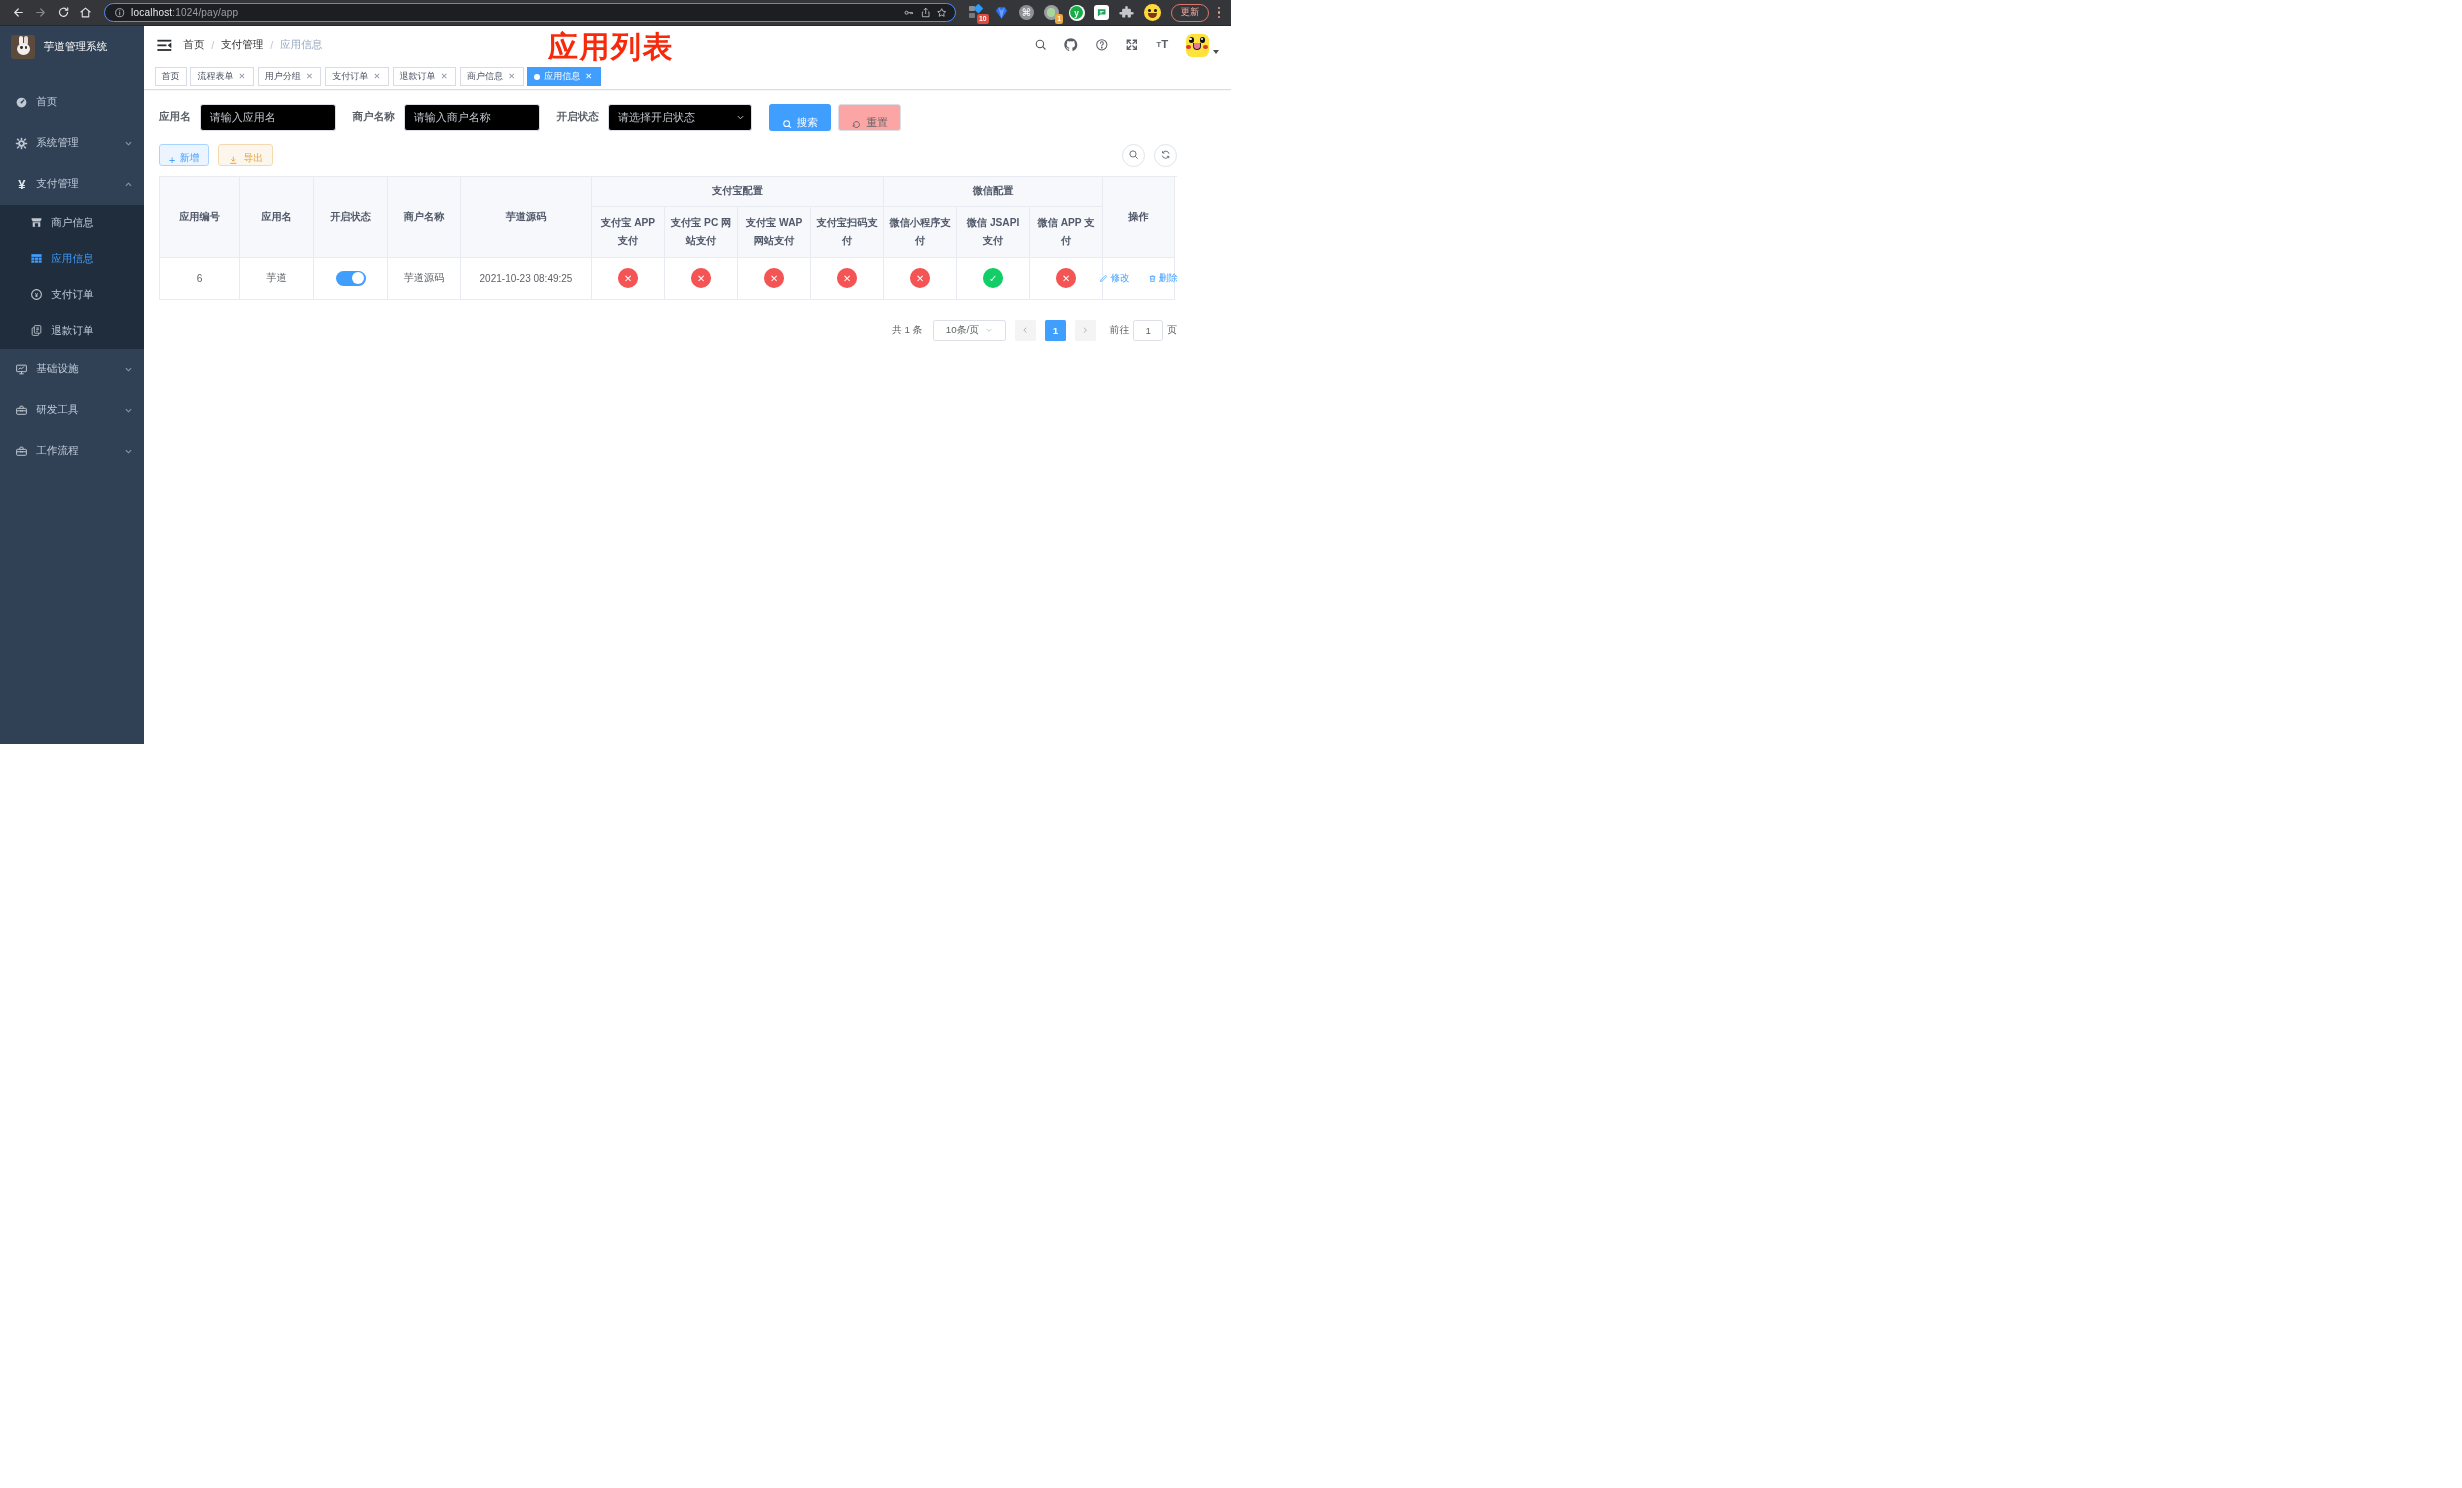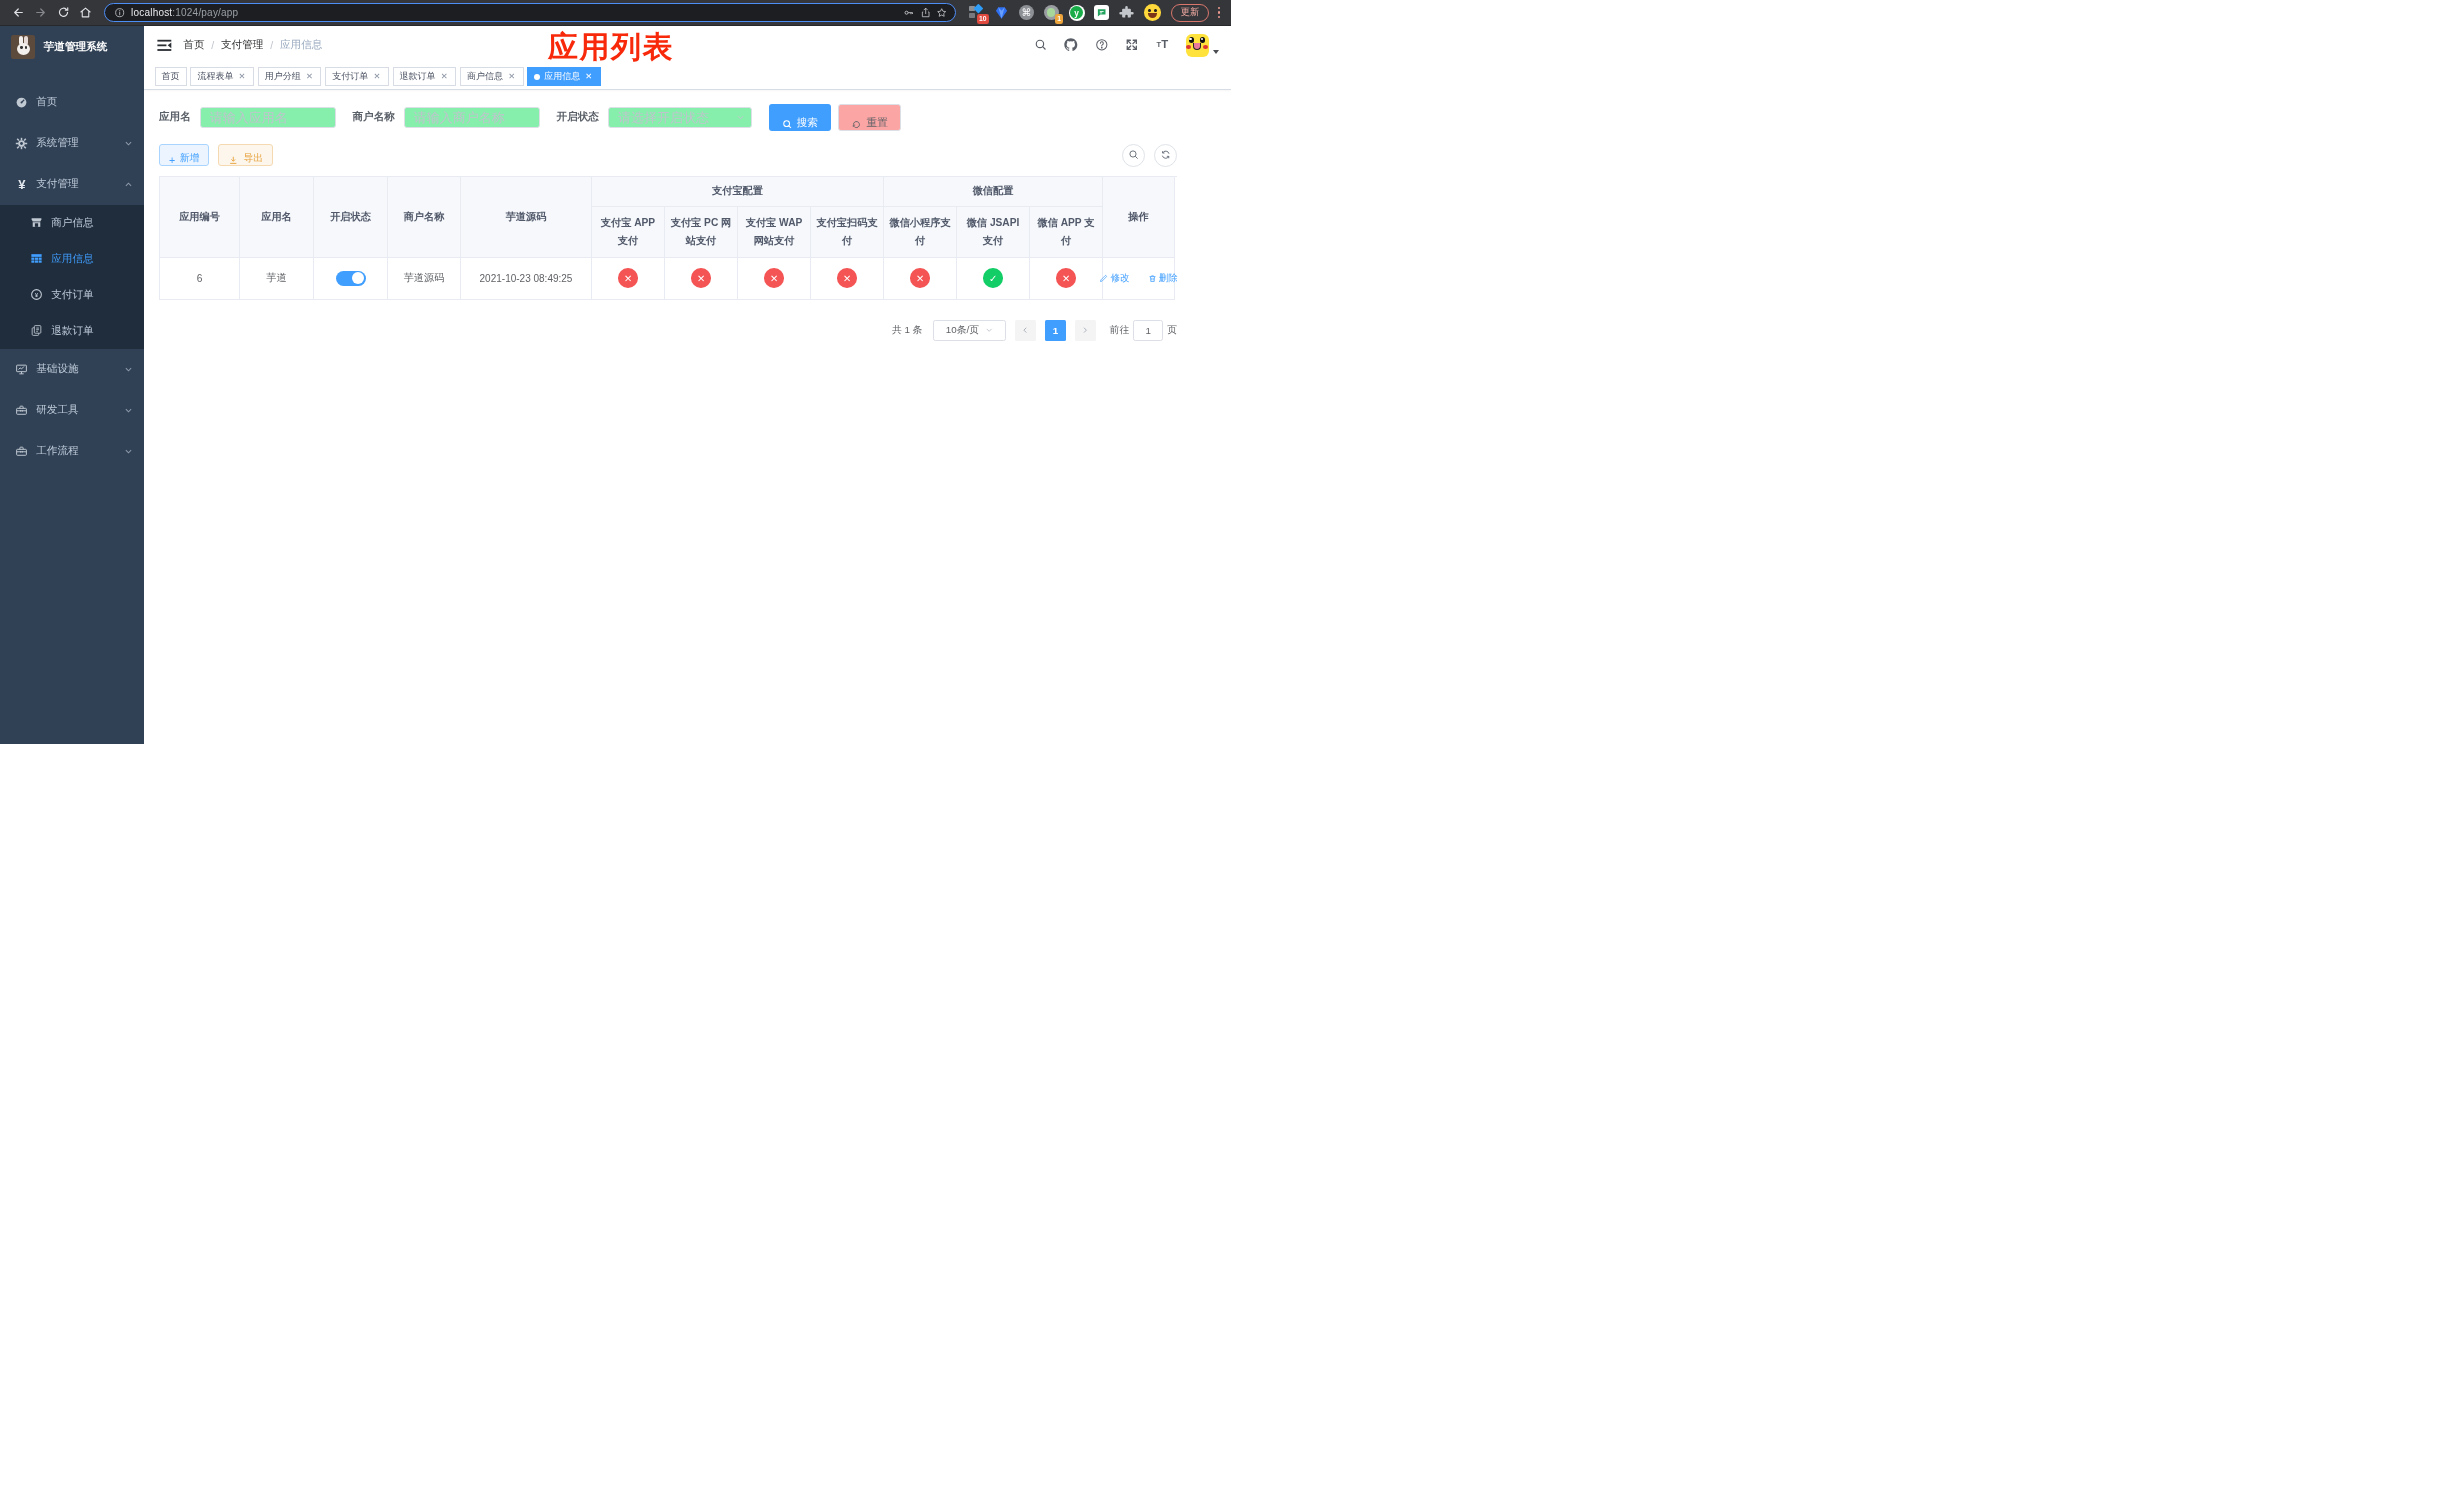--- a/index.html
+++ b/index.html
@@ -54,21 +54,21 @@
   .app{display:flex;height:718px}
   .sidebar{width:144px;background:#304156;color:#bfcbd9;flex-shrink:0;font-size:10.6px}
   .logo-row{height:42px;display:flex;align-items:center;padding-left:11.4px;gap:8.3px;cursor:pointer}
   .logo-img{width:24px;height:24px;border-radius:2.3px;background:#5c4a3d;position:relative;
     overflow:hidden;flex-shrink:0}
   .rb-head{position:absolute;left:6px;top:7.6px;width:13px;height:12px;background:#f2efec;border-radius:50%}
   .rb-ear1{position:absolute;left:7.6px;top:0.8px;width:3.8px;height:9px;background:#f2efec;border-radius:2.3px}
   .rb-ear2{position:absolute;left:13px;top:0.8px;width:3.8px;height:9px;background:#e8dcd8;border-radius:2.3px}
   .rb-eye1{position:absolute;left:9px;top:11.4px;width:2.3px;height:2.3px;background:#333;border-radius:50%}
   .rb-eye2{position:absolute;left:13.6px;top:11.4px;width:2.3px;height:2.3px;background:#333;border-radius:50%}
-  .logo-title{color:#fff;font-weight:bold;font-size:10.6px;white-space:nowrap}
+  .logo-title{color:#fff;font-weight:normal;font-size:10.6px;white-space:nowrap}
   .menu{margin-top:13.6px}
   .menu-item{height:41px;display:flex;align-items:center;padding:0 10.6px 0 15px;cursor:pointer;
     white-space:nowrap}
   .menu-item .mi{width:13.6px;height:13.6px;margin-right:7.6px;color:#c0c8d2;flex-shrink:0;
     display:flex;align-items:center;justify-content:center;font-size:12px}
   .menu-item .mi svg{width:13px;height:13px}
   .chev{margin-left:auto;color:#8d99a9;width:9px;height:9px}
   .submenu{background:#1f2d3d}
   .submenu .menu-item{height:36px;padding-left:30px}
   .menu-item.active{color:#409eff}
@@ -109,22 +109,22 @@
     display:flex;align-items:center;justify-content:center;line-height:1}
   .tag.active{background:#409eff;border-color:#409eff;color:#fff}
   .tag.active .dot{display:block}
   .tag.active .x{color:#fff}
 
   
   .content{padding:13.6px 0 0 15px}
   .filter-row{display:flex;align-items:center;height:27px}
   .f-label{font-size:10.6px;color:#5a6068;font-weight:600;margin-right:9px;white-space:nowrap}
   .f-item{display:flex;align-items:center;margin-right:16.7px}
-  .inp{height:21px;border:0.8px solid #dcdfe6;border-radius:3px;padding:0 9px;font-size:13px;
-    color:#606266;outline:none;font-family:inherit;background:#86efac}
+  .inp{height:27px;border:0.8px solid #dcdfe6;border-radius:3px;padding:0 9px;font-size:11px;
+    color:#606266;outline:none;font-family:inherit;background:#000000}
   .inp::placeholder{color:#bfc4cc}
   .inp.w1{width:136px}
   .sel{width:144px;position:relative;display:flex;align-items:center}
   .sel .inp{width:100%;padding-right:3px;cursor:pointer}
   .sel .sv{position:absolute;right:6.8px;color:#c0c4cc;width:9px;height:9px;pointer-events:none}
   .btn{height:27px;border-radius:3px;font-size:10.6px;display:inline-flex;align-items:flex-end;
     gap:4.5px;padding:0 12px;cursor:pointer;border:0.8px solid transparent;font-family:inherit;white-space:nowrap}
   .btn svg{width:10.6px;height:10.6px}
   .btn-primary{background:#409eff;color:#fff}
   .btn-plain{background:#fca5a5;border-color:#dcdfe6;color:#606266}

